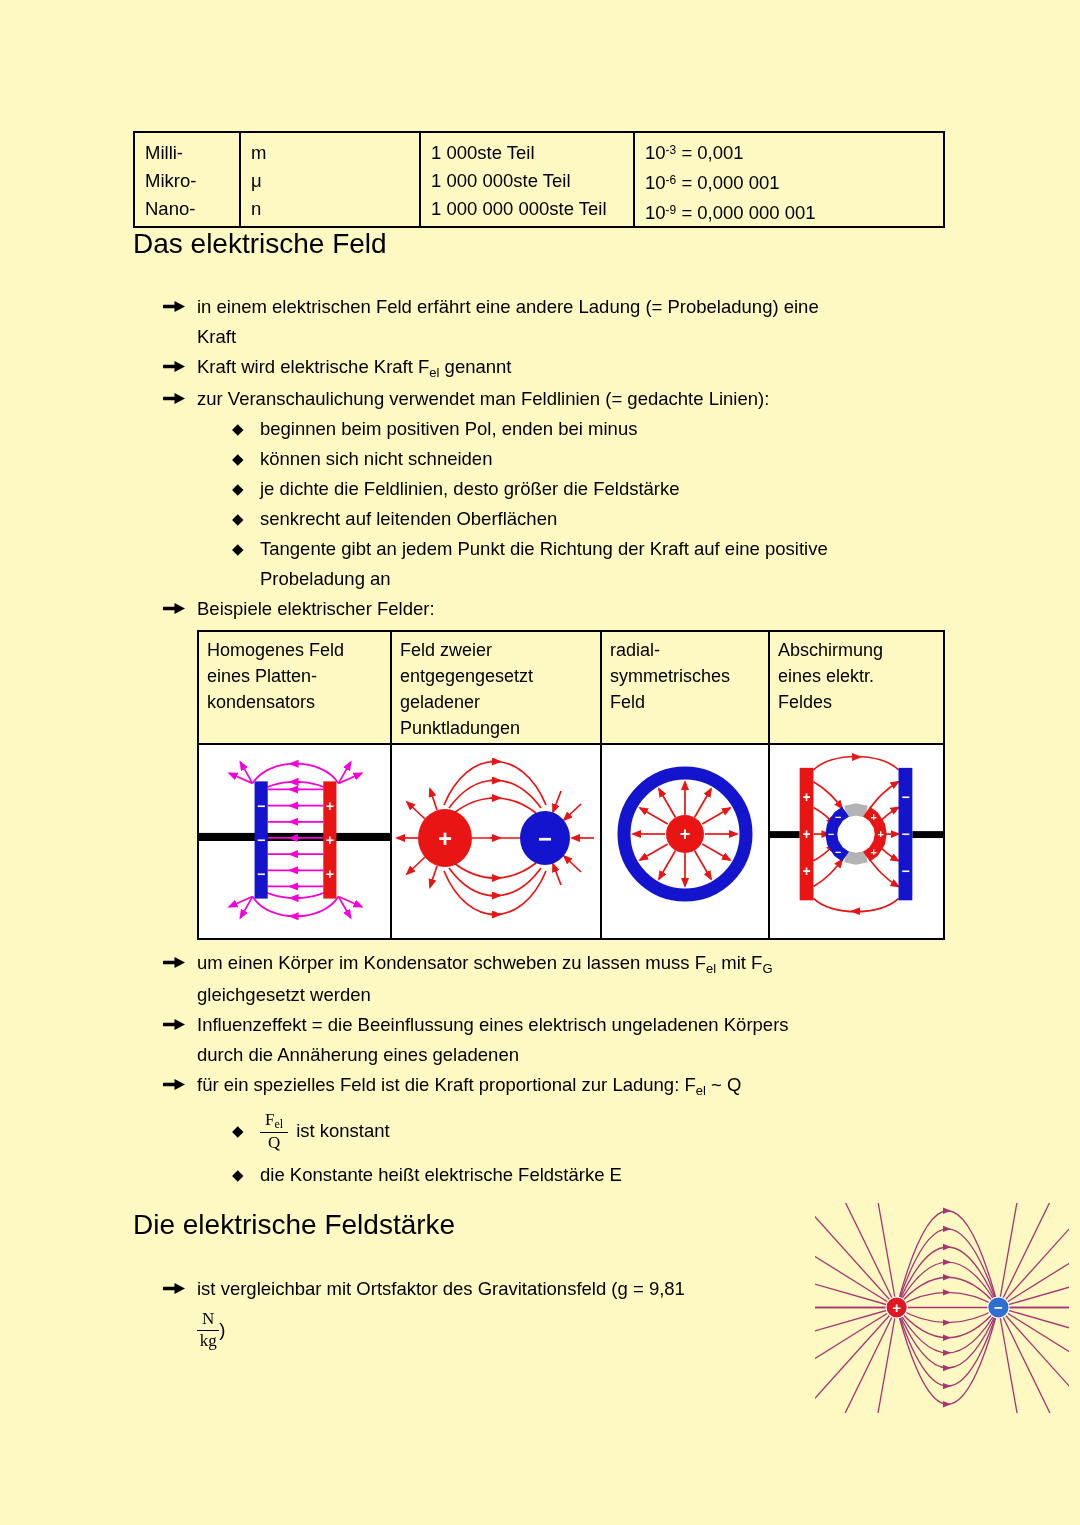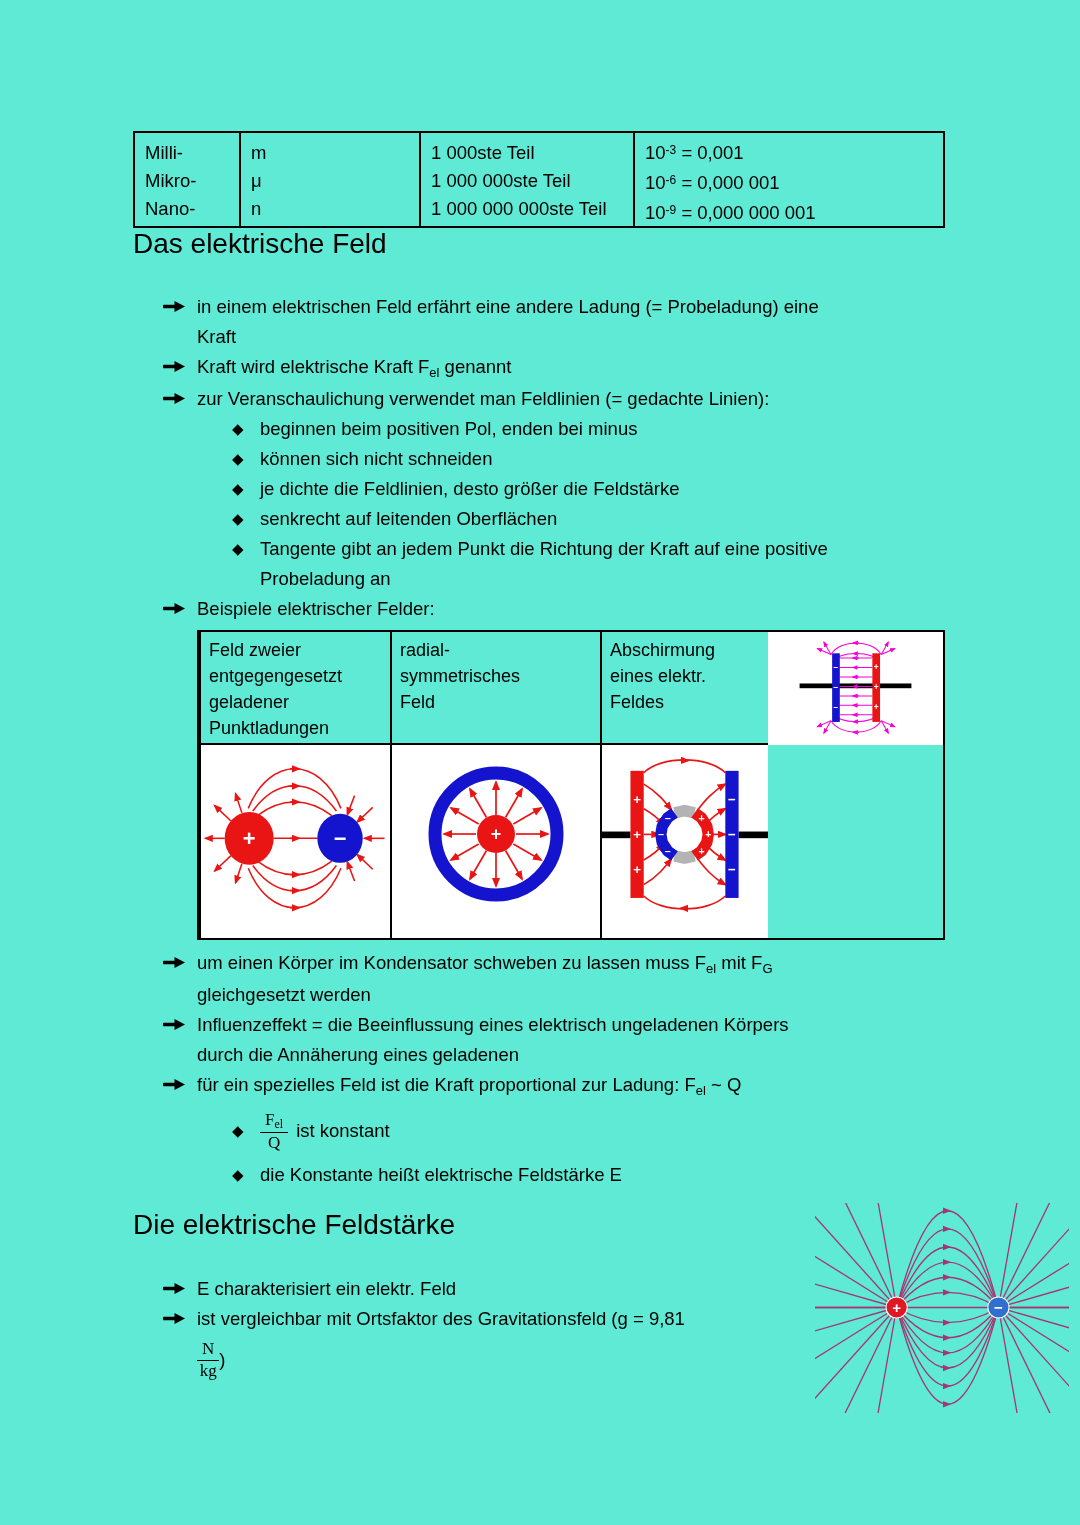--- a/index.html
+++ b/index.html
@@ -1,16 +1,16 @@
 <!DOCTYPE html>
 <html style="--magenta: #f500d6; --red: #e91515; --blue: #1414cf; --gray: #b3b3b3; --dipole: #a63572; --dipoleplus: #e01824; --dipoleminus: #2f6fd0; --text: #000000;"><head>
 <meta charset="utf-8">
 <style>
   html,body{margin:0;padding:0;background:#fff;}
-  .page{position:relative;width:1080px;height:1525px;background:#5eead4;overflow:hidden;
+  .page{position:relative;width:1080px;height:1525px;background:#fef9c3;overflow:hidden;
         font-family:"Liberation Sans",sans-serif;color:#000;}
   
   .ptable{position:absolute;left:133px;top:131px;width:812px;height:97px;
           border:2px solid #000;display:flex;box-sizing:border-box;}
   .pcol{box-sizing:border-box;padding:6px 0 0 10px;font-size:18.5px;line-height:28px;}
   .pcol + .pcol{border-left:2px solid #000;}
   .pc1{width:104px;} .pc2{width:180px;} .pc3{width:214px;} .pc4{width:287px;}
   sup{font-size:12px;position:relative;top:-5px;vertical-align:baseline;}
   sub{font-size:13px;position:relative;top:4px;vertical-align:baseline;text-align:center;}
   
@@ -151,20 +151,21 @@
           <svg class="arrow-svg" width="23" height="13" viewBox="0 0 23 13">
             <path d="M1 6.5 H13" stroke="#000" stroke-width="3.4" stroke-linecap="round"></path>
             <path d="M11.5 1 L22 6.5 L11.5 12 z" fill="#000"></path>
           </svg>
         </span>
       <span class="itext">Beispiele elektrischer Felder:</span>
     </div>
   </div>
 
   <div class="ftable">
+    <div class="fcell fhead">Homogenes Feld<br>eines Platten-<br>kondensators</div>
     <div class="fcell fhead bl">Feld zweier<br>entgegengesetzt<br>geladener<br>Punktladungen</div>
     <div class="fcell fhead bl">radial-<br>symmetrisches<br>Feld</div>
     <div class="fcell fhead bl">Abschirmung<br>eines elektr.<br>Feldes</div>
 
     <div class="fcell fimg">
       <svg viewBox="0 0 189 191">
         <rect class="blackbar" x="0" y="87" width="189" height="8"></rect>
         <g>
           <path class="ln-m" d="M 138 38 C 122 12, 69 12, 53 38"></path>
           <line class="ln-m" x1="100.5" y1="18.5" x2="90.5" y2="18.5" marker-end="url(#am)"></line>
@@ -345,29 +346,20 @@
     </div>
     <div class="item sub-item">
       <span class="dmark">◆</span>
       <span class="itext">die Konstante heißt elektrische Feldstärke E</span>
     </div>
   </div>
 
   <div class="heading" style="top:1212px">Die elektrische Feldstärke</div>
 
   <div class="blist" style="top:1274px;width:660px">
-    <div class="item">
-      <span class="amark">
-          <svg class="arrow-svg" width="23" height="13" viewBox="0 0 23 13">
-            <path d="M1 6.5 H13" stroke="#000" stroke-width="3.4" stroke-linecap="round"></path>
-            <path d="M11.5 1 L22 6.5 L11.5 12 z" fill="#000"></path>
-          </svg>
-        </span>
-      <span class="itext">E charakterisiert ein elektr. Feld</span>
-    </div>
     <div class="item">
       <span class="amark">
           <svg class="arrow-svg" width="23" height="13" viewBox="0 0 23 13">
             <path d="M1 6.5 H13" stroke="#000" stroke-width="3.4" stroke-linecap="round"></path>
             <path d="M11.5 1 L22 6.5 L11.5 12 z" fill="#000"></path>
           </svg>
         </span>
       <span class="itext">ist vergleichbar mit Ortsfaktor des Gravitationsfeld (g = 9,81</span>
     </div>
     <div class="item frac-row" style="min-height:52px">

